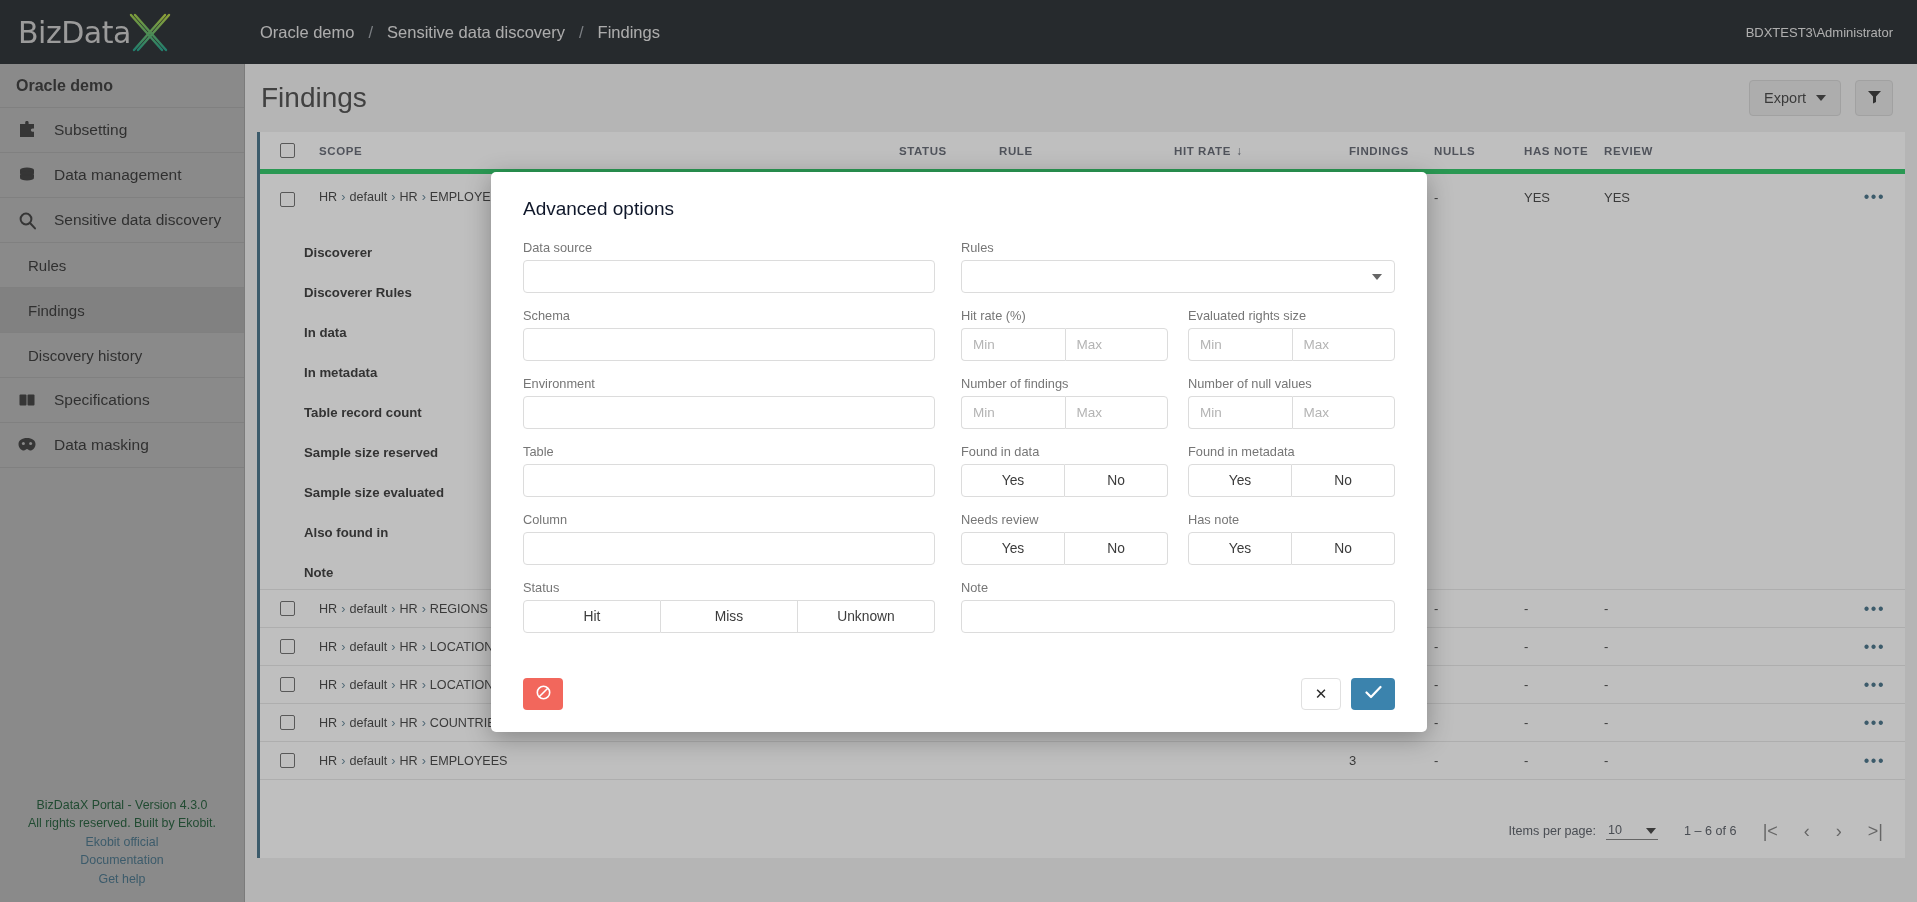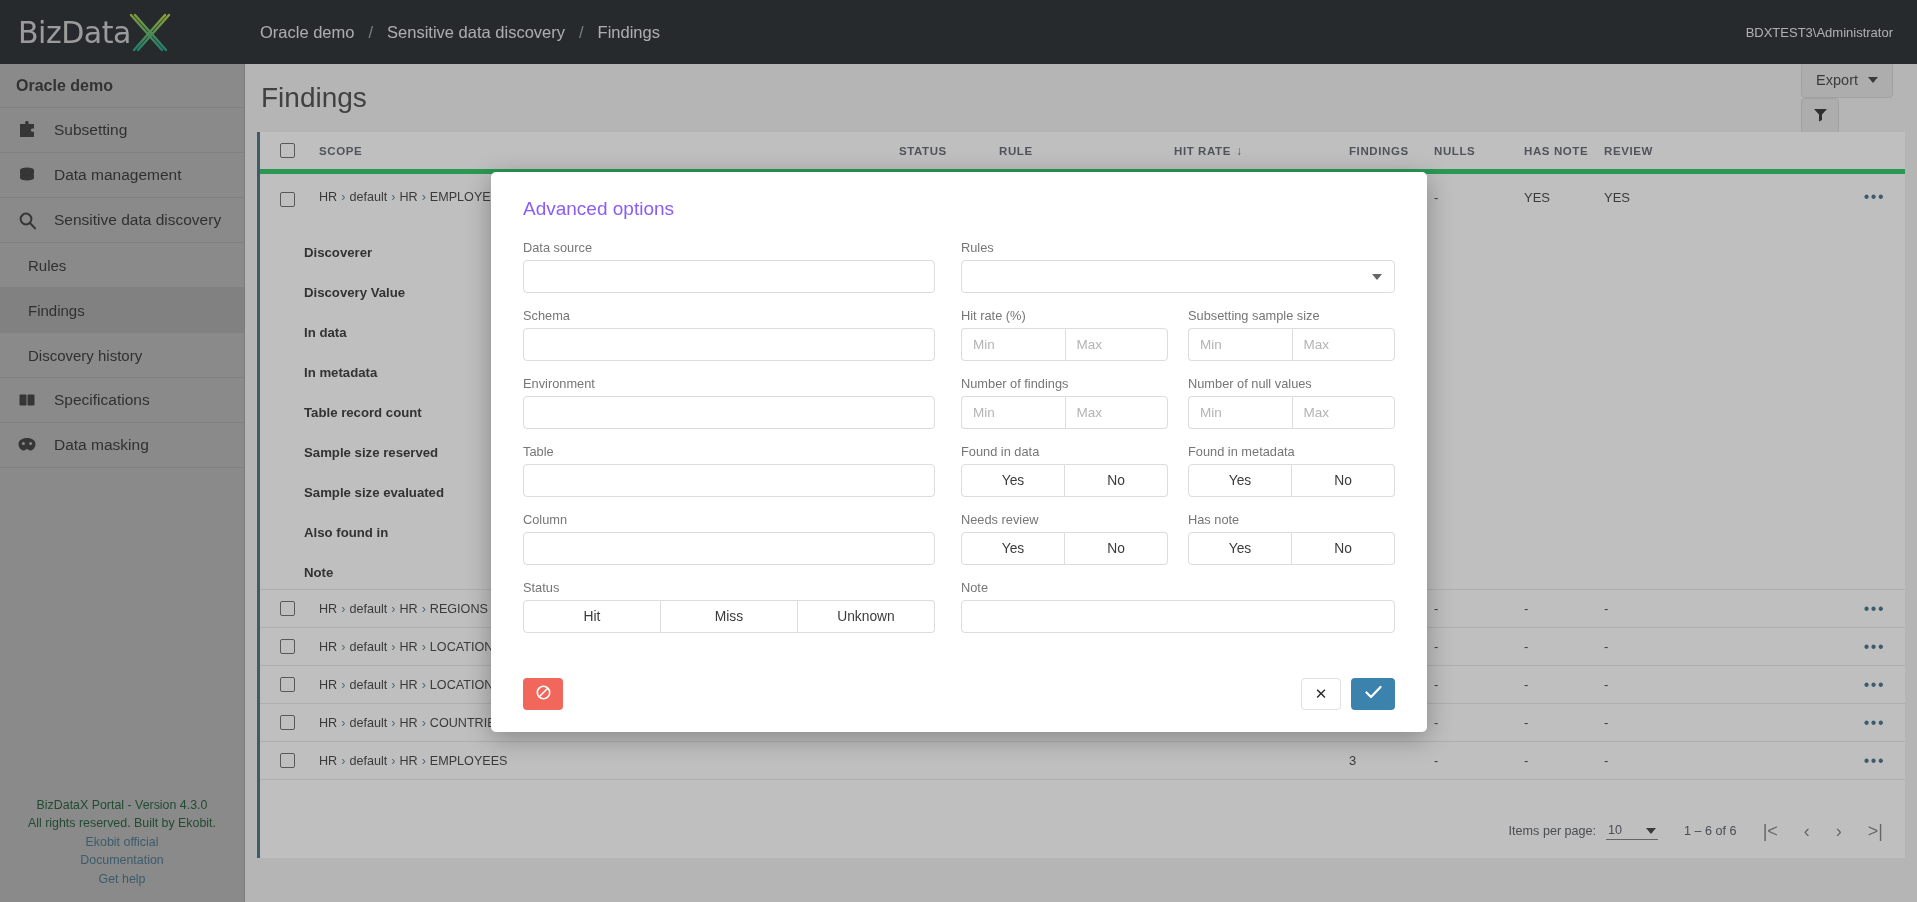--- a/index.html
+++ b/index.html
@@ -80,21 +80,21 @@
   .main {
     position: absolute; left: 245px; top: 64px;
     width: 1672px; height: 838px;
     background: #f0f0f0;
   }
   .page-head {
     height: 68px; display: flex; align-items: center;
     padding: 0 24px 0 16px;
   }
   .page-title { font-size: 28px; color: #444; font-weight: 400; }
-  .head-actions { margin-left: auto; display: flex; gap: 0; align-items: flex-start; flex-direction: column; }
+  .head-actions { margin-left: auto; display: flex; gap: 14px; align-items: flex-end; }
   .btn-export {
     height: 36px; padding: 0 14px;
     background: #e4e4e4; border: 1px solid #d2d2d2; border-radius: 4px;
     display: flex; align-items: center; gap: 10px;
     font-size: 14.5px; color: #3a3a3a; cursor: pointer;
   }
   .btn-icon {
     width: 38px; height: 36px;
     background: #e4e4e4; border: 1px solid #d2d2d2; border-radius: 4px;
     display: flex; align-items: center; justify-content: center; cursor: pointer;
@@ -184,21 +184,21 @@
     background: rgba(60,60,60,.33); z-index: 40;
   }
   .modal {
     position:absolute; left:491px; top:172px;
     width: 936px; height: 560px;
     background: #fff; border-radius: 5px;
     box-shadow: 0 6px 26px rgba(0,0,0,.3);
     z-index: 50;
     padding: 26px 32px 0 32px;
   }
-  .modal-title { font-size: 19px; color: #8b5cf6; margin-bottom: 20px; }
+  .modal-title { font-size: 19px; color: #0f172a; margin-bottom: 20px; }
   .mgrid { display: flex; gap: 26px; }
   .mcol-left { width: 432px; }
   .mcol-right { width: 434px; }
   .fld { margin-bottom: 15px; }
   .flabel { font-size: 12.8px; color: #767676; margin-bottom: 5px; }
   .finput {
     width: 100%; height: 33px;
     border: 1px solid #dcdcdc; border-radius: 4px; background:#fff;
   }
   .finput.select { display:flex; align-items:center; justify-content:flex-end; padding-right:12px; }
@@ -404,21 +404,21 @@
         <span class="c-hasnote" style="margin-top:8px">YES</span>
         <span class="c-review" style="margin-top:8px">YES</span>
         <span class="c-menu" style="margin-top:6px">•••</span>
       </div>
 
       <div class="detail-list" style="position:absolute; left:20px; top:72px;">
         <div class="detail-row">
             <span>Discoverer</span>
           </div>
         <div class="detail-row">
-            <span>Discovery Value</span>
+            <span>Discoverer Rules</span>
           </div>
         <div class="detail-row">
             <span>In data</span>
           </div>
         <div class="detail-row">
             <span>In metadata</span>
           </div>
         <div class="detail-row">
             <span>Table record count</span>
           </div>
@@ -580,21 +580,21 @@
 
         <div class="pair">
           <div class="fld">
             <div class="flabel">Hit rate (%)</div>
             <div class="minmax">
               <input placeholder="Min" style="">
               <input placeholder="Max" style="">
             </div>
           </div>
           <div class="fld">
-            <div class="flabel">Subsetting sample size</div>
+            <div class="flabel">Evaluated rights size</div>
             <div class="minmax">
               <input placeholder="Min" style="">
               <input placeholder="Max" style="">
             </div>
           </div>
         </div>
 
         <div class="pair">
           <div class="fld">
             <div class="flabel">Number of findings</div>

